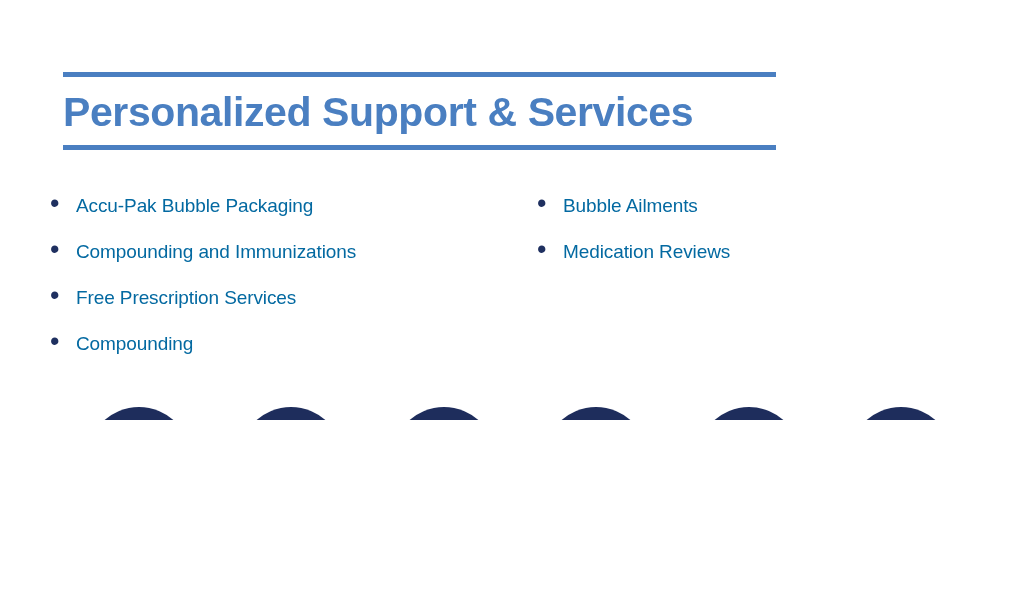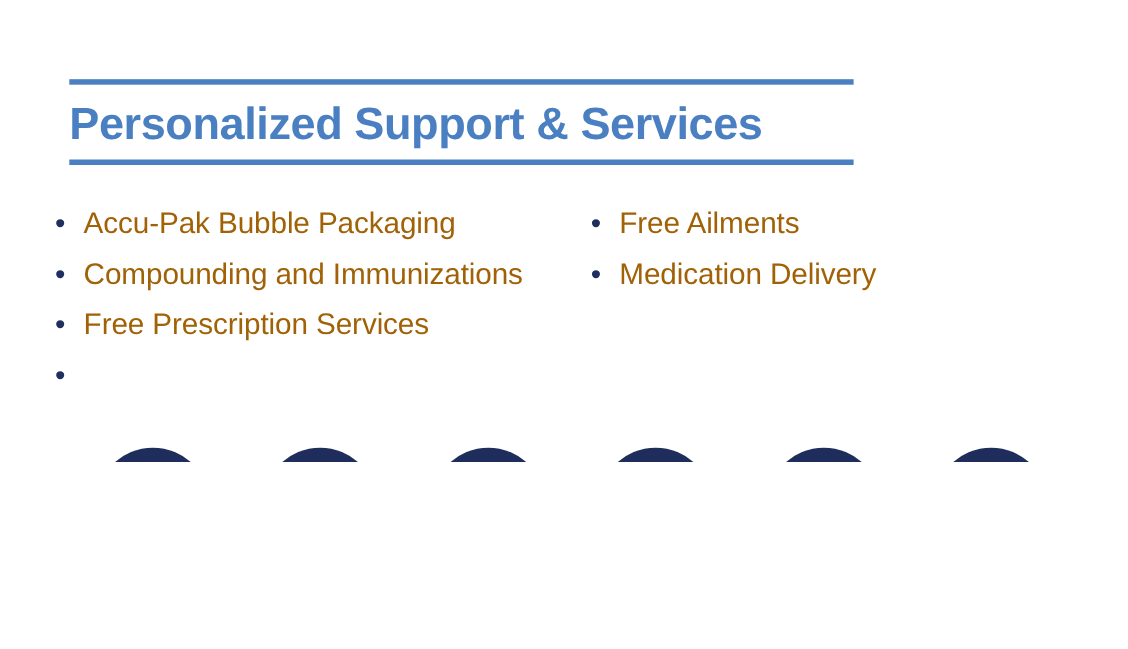--- a/index.html
+++ b/index.html
@@ -74,23 +74,23 @@
   .bullet-dot {
     display: inline-block;
     width: 26px;
     flex: 0 0 26px;
     font-size: 27px;
     line-height: 46px;
     color: #1f3060;
     text-align: left;
   }
   .bullet-label {
-    font-size: 27px;
+    font-size: 19px;
     line-height: 46px;
-    color: #a16207;
+    color: #0369a1;
     letter-spacing: -0.1px;
   }
 
   
   #icon-row {
     position: absolute;
     left: 87px;
     top: 407px;
     width: 866px;
     height: 104px;
@@ -134,31 +134,32 @@
       <div class="bullet-item">
         <span class="bullet-dot">•</span>
         <span class="bullet-label">Compounding and Immunizations</span>
       </div>
       <div class="bullet-item">
         <span class="bullet-dot">•</span>
         <span class="bullet-label">Free Prescription Services</span>
       </div>
       <div class="bullet-item">
         <span class="bullet-dot">•</span>
+        <span class="bullet-label">Compounding</span>
       </div>
     </div>
 
     <div class="bullet-col" id="bullet-col-right">
       <div class="bullet-item">
         <span class="bullet-dot">•</span>
-        <span class="bullet-label">Free Ailments</span>
-      </div>
-      <div class="bullet-item">
-        <span class="bullet-dot">•</span>
-        <span class="bullet-label">Medication Delivery</span>
+        <span class="bullet-label">Bubble Ailments</span>
+      </div>
+      <div class="bullet-item">
+        <span class="bullet-dot">•</span>
+        <span class="bullet-label">Medication Reviews</span>
       </div>
     </div>
 
   </div>
 
   <div id="icon-row">
 
     <div class="icon-circle">
       <span>
         <svg width="62" height="62" viewBox="0 0 62 62" aria-hidden="true">

